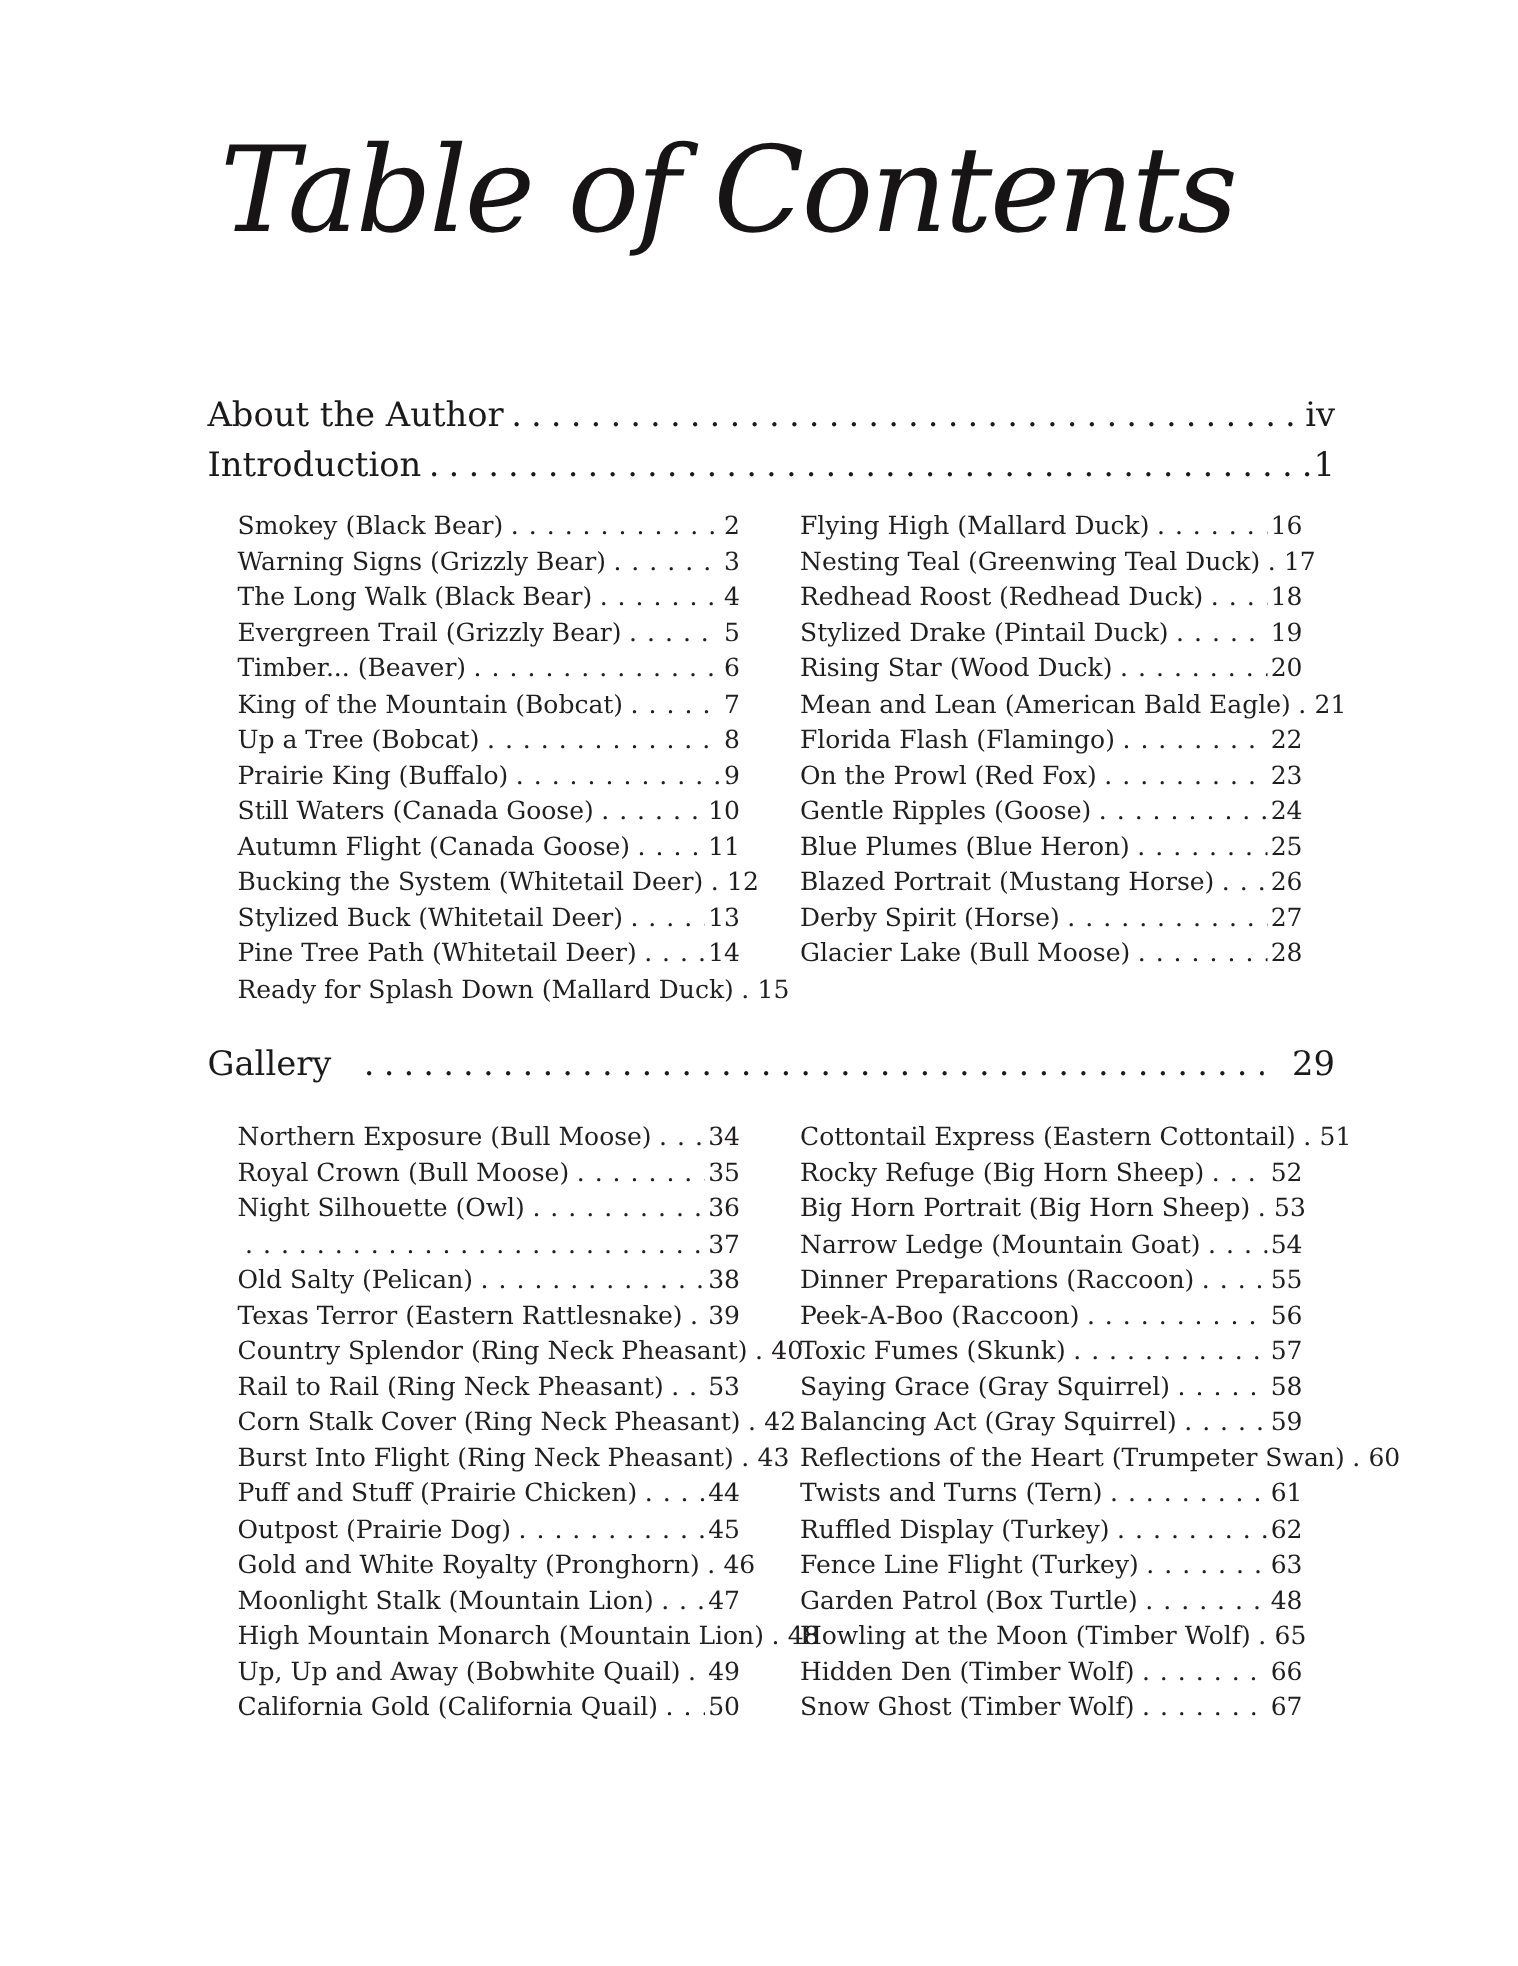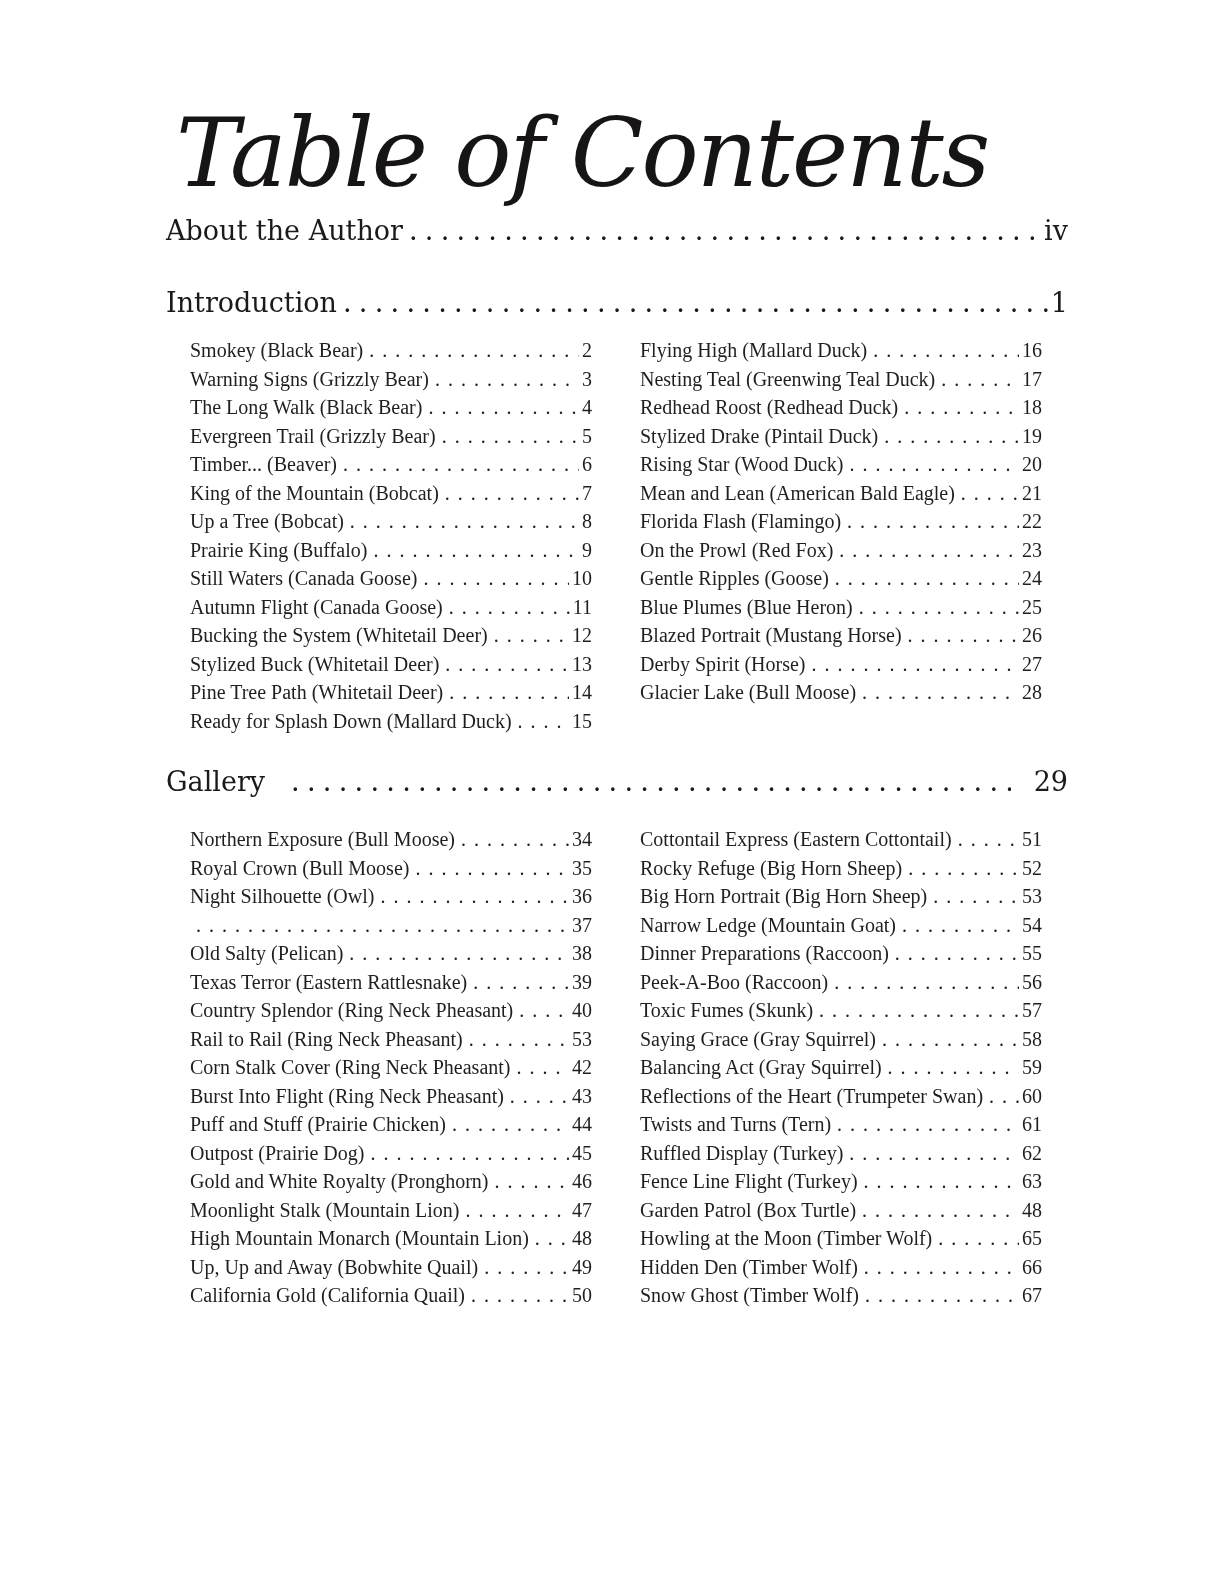--- a/index.html
+++ b/index.html
@@ -28,38 +28,37 @@
     white-space: nowrap;
     color: #161414;
   }
   .heading {
     display: flex;
     align-items: baseline;
     font-size: 27px;
     line-height: 36px;
     color: #1b1919;
   }
-  .heading-about { }
-  .heading-introduction { margin-top: 36px; }
+  .heading-about { margin-top: 102px; }
+  .heading-introduction { margin-top: 4px; }
   .heading-gallery { margin-top: 29px; gap: 20px; }
   .h-label { white-space: nowrap; }
   .h-page { white-space: nowrap; }
   .dots {
     flex: 1 1 auto;
     overflow: hidden;
     white-space: nowrap;
     min-width: 10px;
     margin: 0 3px 0 6px;
   }
   .heading .dots { letter-spacing: 0.27em; }
   .entries {
     display: flex;
     gap: 48px;
     margin: 15px 26px 0 24px;
-    font-family: Liberation Serif, serif;
   }
   .entries-gallery { margin-top: 25px; }
   .col {
     flex: 1 1 0;
     min-width: 0;
   }
   .entry {
     display: flex;
     align-items: baseline;
     font-size: 20px;

